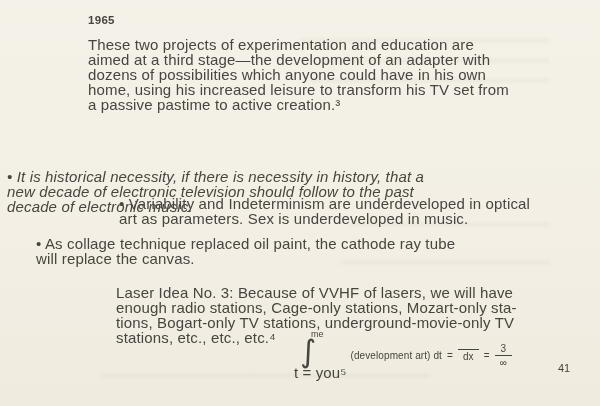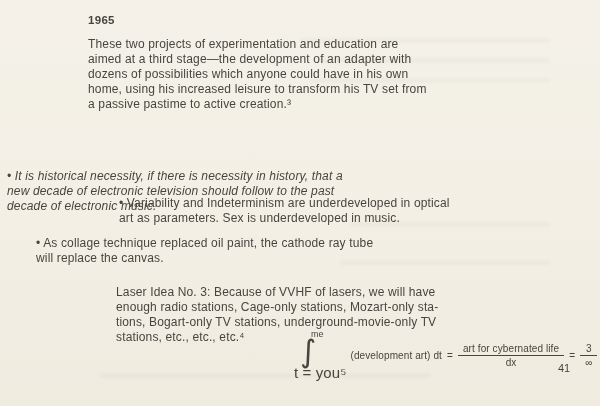--- a/index.html
+++ b/index.html
@@ -6,21 +6,21 @@
   .page{
     position:relative;
     width:600px;height:406px;
     background:linear-gradient(180deg,#f4f1e8 0%,#f3efe5 55%,#efebdf 100%);
     font-family:"Liberation Sans","DejaVu Sans",sans-serif;
     color:var(--ink,#47453f);
     overflow:hidden;
   }
   .block{
     position:absolute;
-    font-size:12px;
+    font-size:15px;
     line-height:15px;
     letter-spacing:.15px;
     white-space:pre-line;
   }
   .heading{
     font-weight:bold;
     font-size:11.5px;
     letter-spacing:.3px;
   }
   .pagenum{
@@ -117,21 +117,20 @@
 
   <div class="formula">
     <div class="int-wrap">
       <span class="int-upper">me</span>
       <span class="int-sign">∫</span>
       <span class="int-lower">t = you⁵</span>
     </div>
     <span class="integrand">(development art) dt</span>
     <span class="eq">=</span>
     <div class="frac">
-      <span class="num">art for cybernated life</span>
       <span class="bar"></span>
       <span class="den">dx</span>
     </div>
     <span class="eq">=</span>
     <div class="frac">
       <span class="num">3</span>
       <span class="bar"></span>
       <span class="den">∞</span>
     </div>
   </div>

